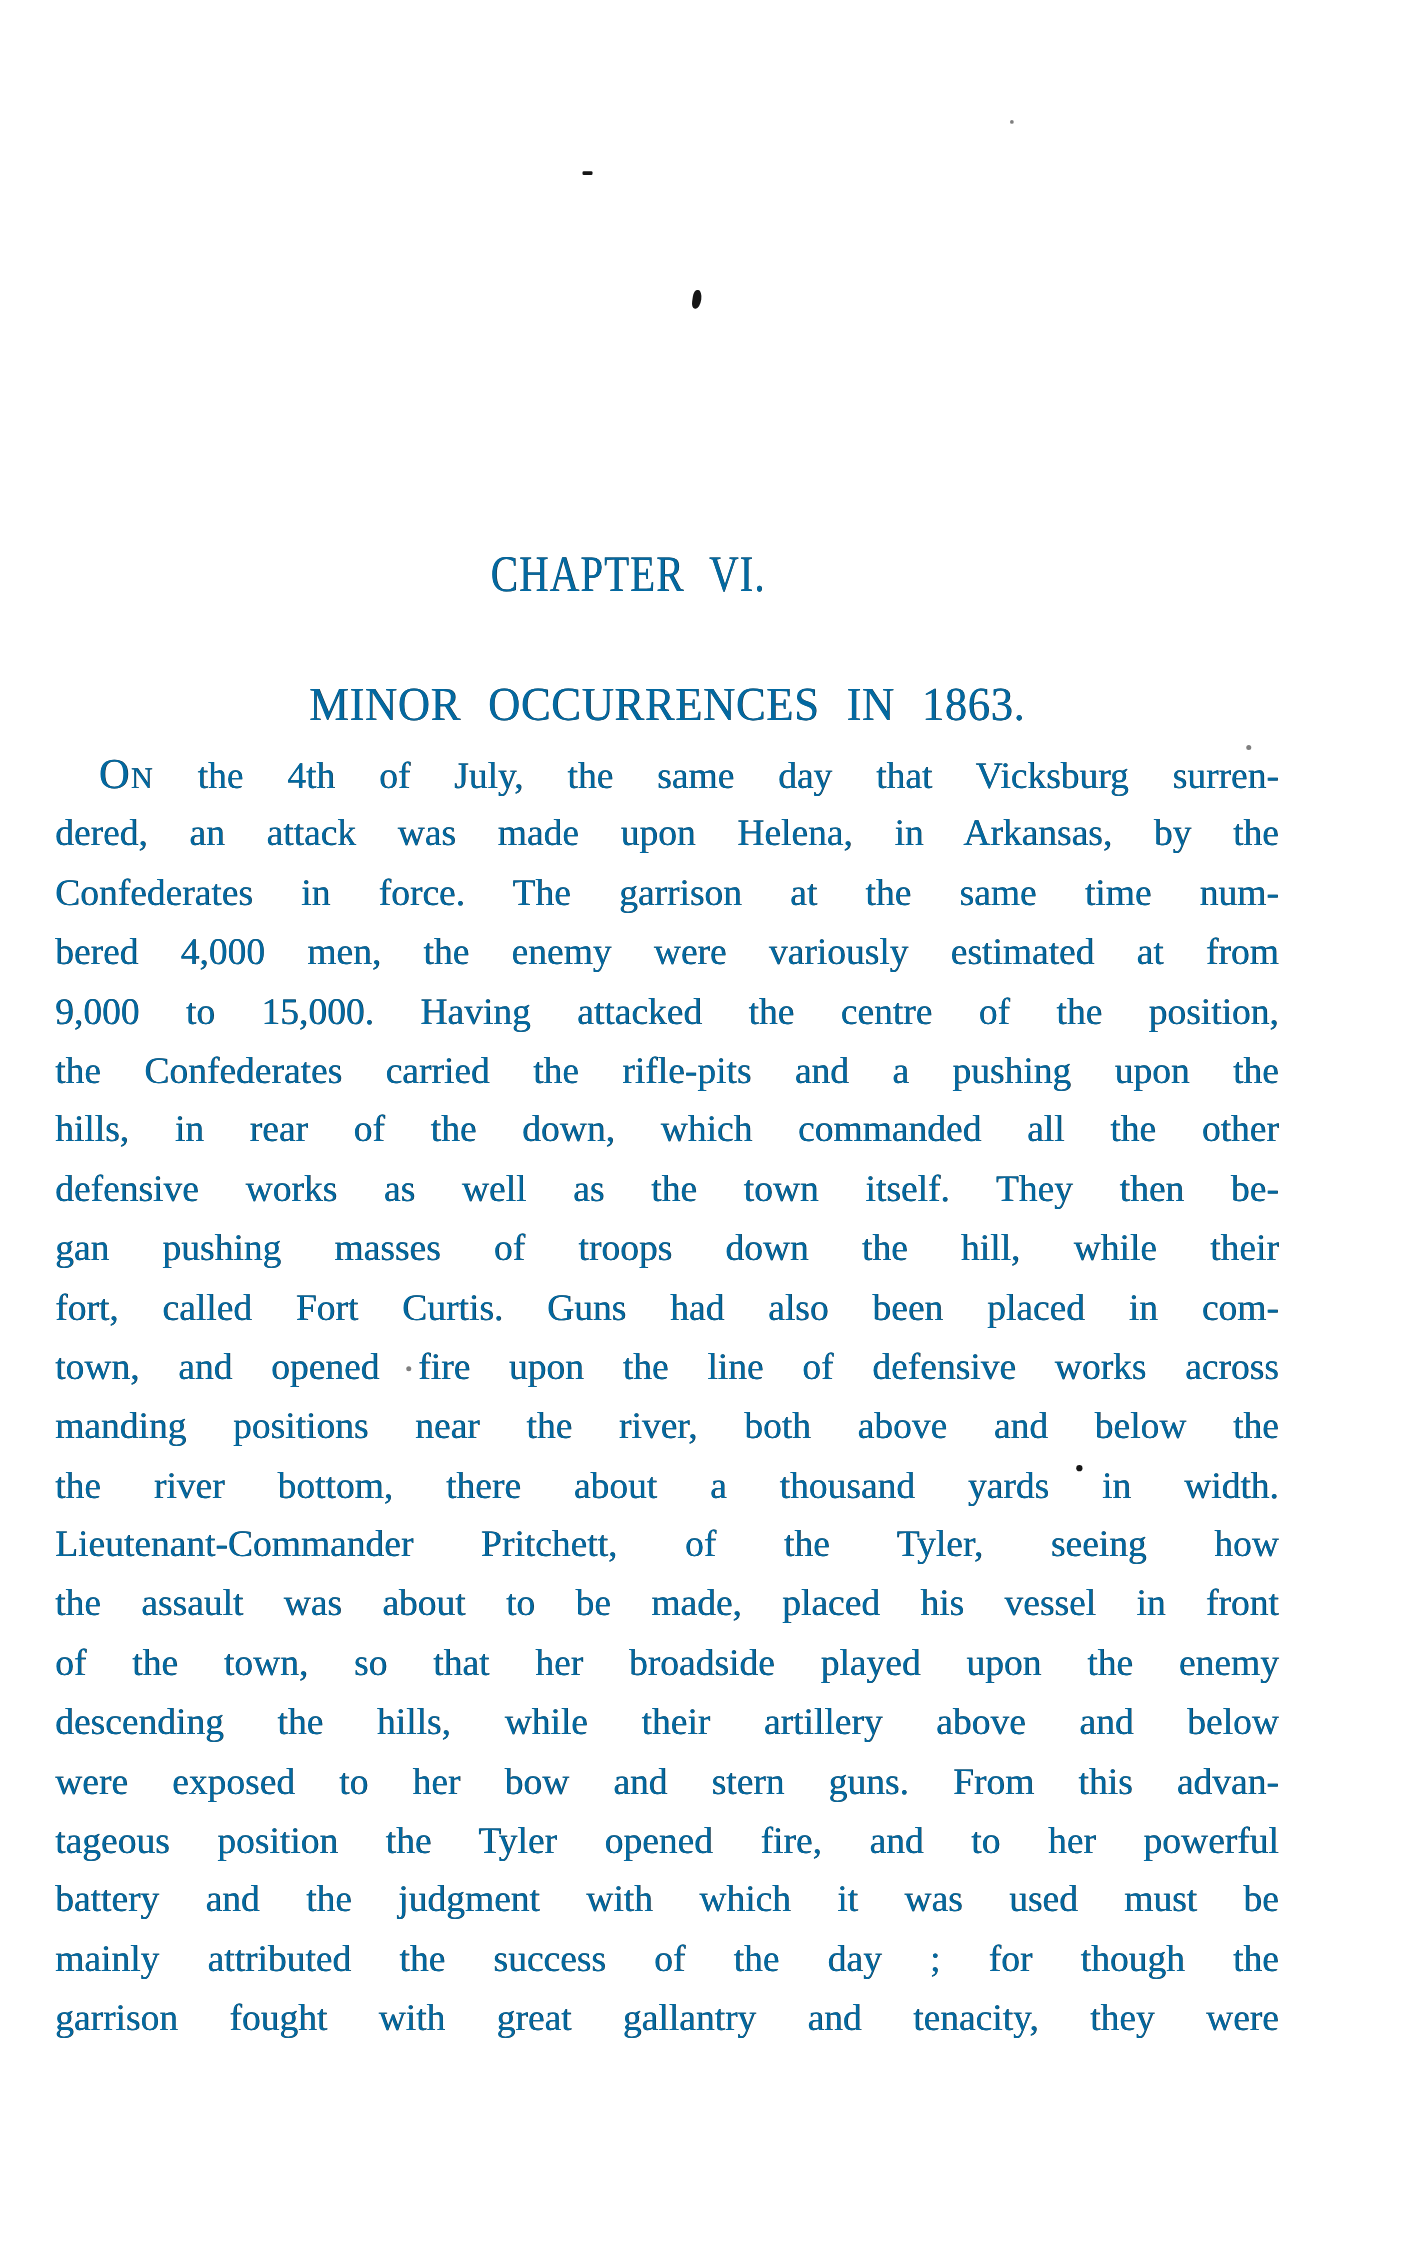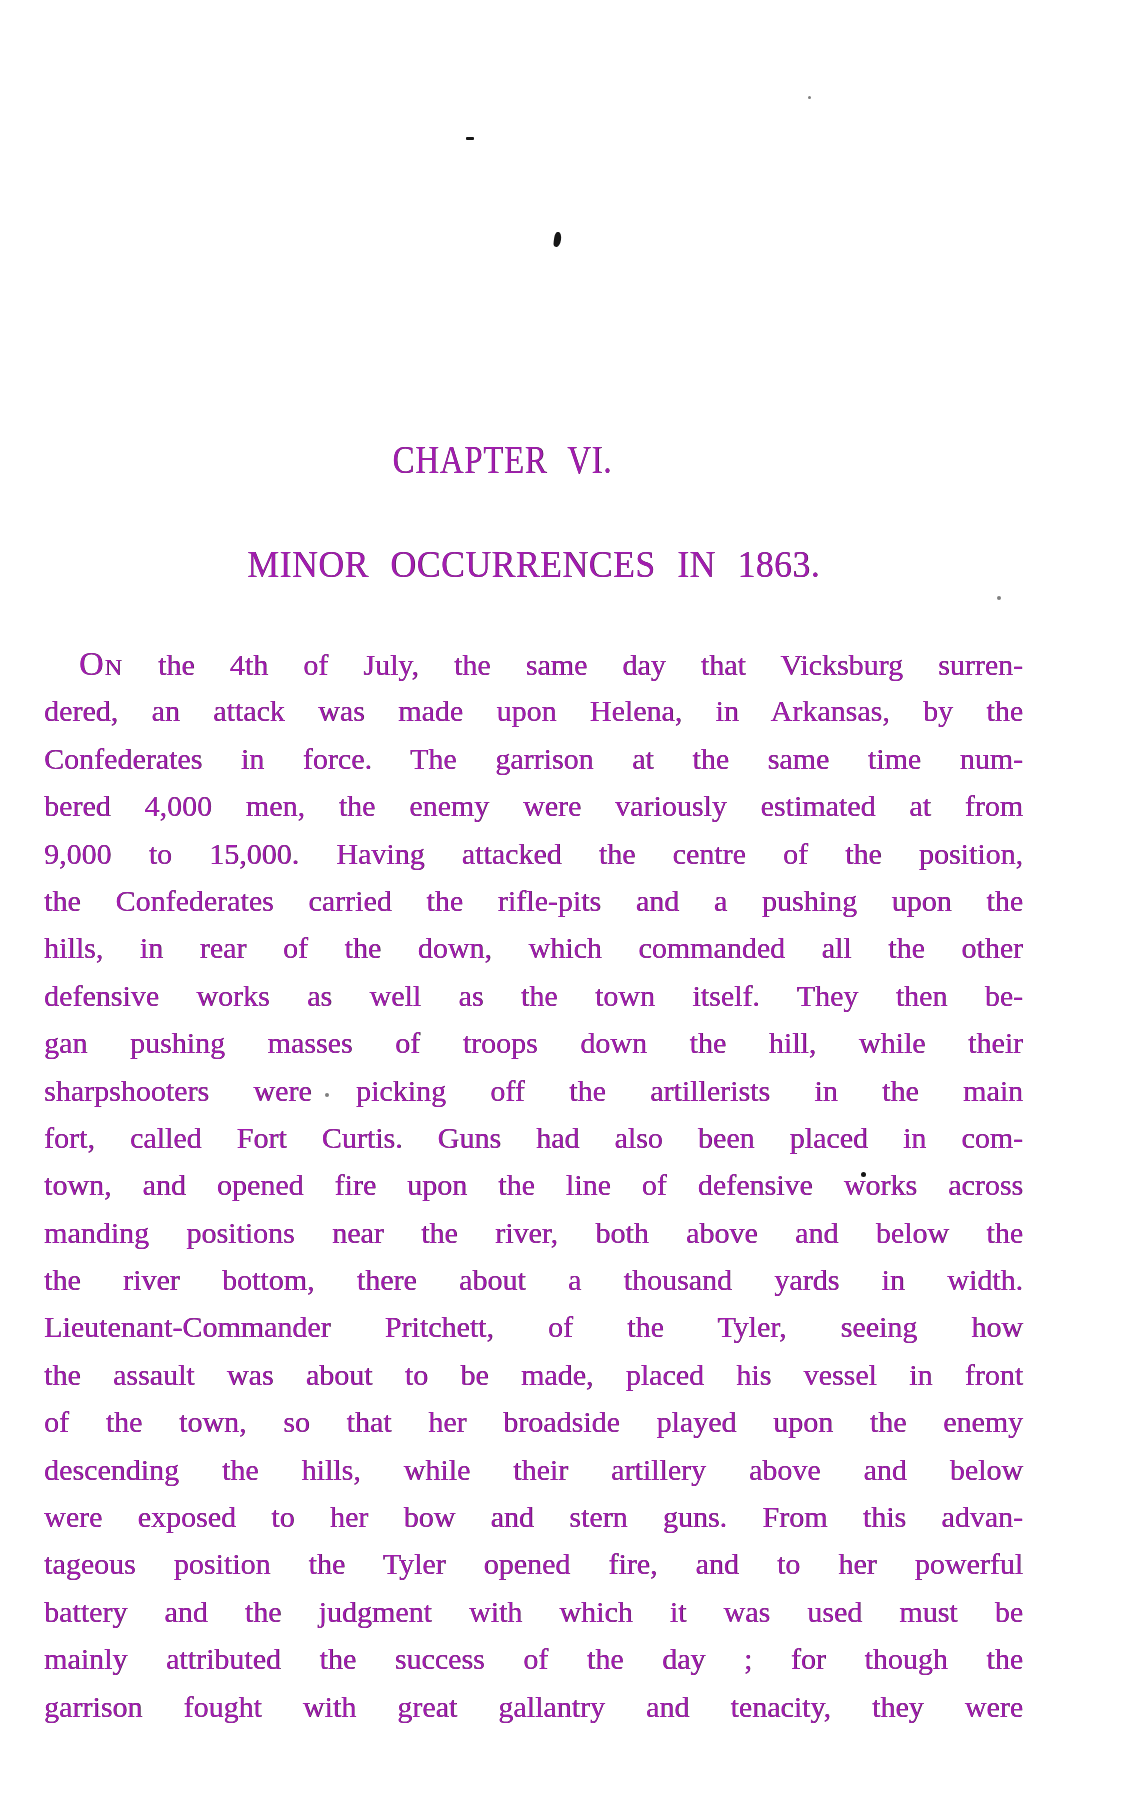--- a/index.html
+++ b/index.html
@@ -8,21 +8,21 @@
     width: 1127px;
     height: 1799px;
     background: #ffffff;
     overflow: hidden;
     position: relative;
   }
   .page {
     position: absolute;
     inset: 0;
     background: #ffffff;
-    color: #a21caf;
+    color: #0369a1;
     font-family: "Liberation Serif", "DejaVu Serif", serif;
     text-shadow: 0.35px 0 0 rgba(0,0,0,0.85);
   }
   .chapter-heading {
     position: absolute;
     top: 437px;
     left: 44px;
     width: 979px;
     text-align: center;
     font-size: 41px;
@@ -53,21 +53,20 @@
     transform-origin: 50% 50%;
     word-spacing: 13px;
     letter-spacing: 0.5px;
   }
   .paragraph {
     position: absolute;
     top: 596px;
     left: 44px;
     width: 979px;
     font-size: 30px;
-    margin-top: 44px;
   }
   .body-line {
     line-height: 47.4px;
     text-align: justify;
     text-align-last: justify;
     text-justify: inter-word;
     height: 47.4px;
     overflow: visible;
     white-space: nowrap;
     
@@ -111,21 +110,20 @@
   <div class="paragraph">
     <div class="body-line first-line"><span class="lead-word">On</span> <span>the 4th of July, the same day that Vicksburg surren-</span></div>
     <div class="body-line">dered, an attack was made upon Helena, in Arkansas, by the</div>
     <div class="body-line">Confederates in force.  The garrison at the same time num-</div>
     <div class="body-line">bered 4,000 men, the enemy were variously estimated at from</div>
     <div class="body-line">9,000 to 15,000.  Having attacked the centre of the position,</div>
     <div class="body-line">the Confederates carried the rifle-pits and a pushing upon the</div>
     <div class="body-line">hills, in rear of the down, which commanded all the other</div>
     <div class="body-line">defensive works as well as the town itself.  They then be-</div>
     <div class="body-line">gan pushing masses of troops down the hill, while their</div>
-    <div class="body-line">sharpshooters were picking off the artillerists in the main</div>
     <div class="body-line">fort, called Fort Curtis.  Guns had also been placed in com-</div>
     <div class="body-line">town, and opened fire upon the line of defensive works across</div>
     <div class="body-line">manding positions near the river, both above and below the</div>
     <div class="body-line">the river bottom, there about a thousand yards in width.</div>
     <div class="body-line">Lieutenant-Commander Pritchett, of the Tyler, seeing how</div>
     <div class="body-line">the assault was about to be made, placed his vessel in front</div>
     <div class="body-line">of the town, so that her broadside played upon the enemy</div>
     <div class="body-line">descending the hills, while their artillery above and below</div>
     <div class="body-line">were exposed to her bow and stern guns.  From this advan-</div>
     <div class="body-line">tageous position the Tyler opened fire, and to her powerful</div>

